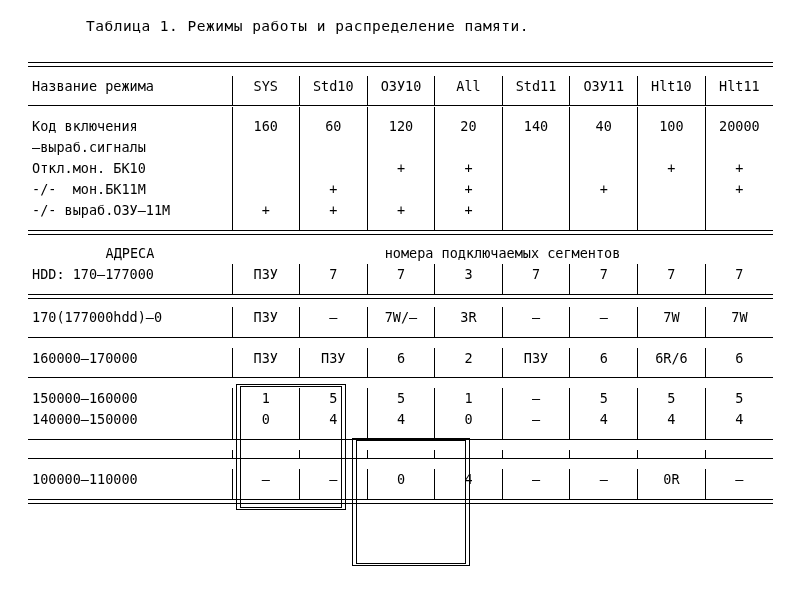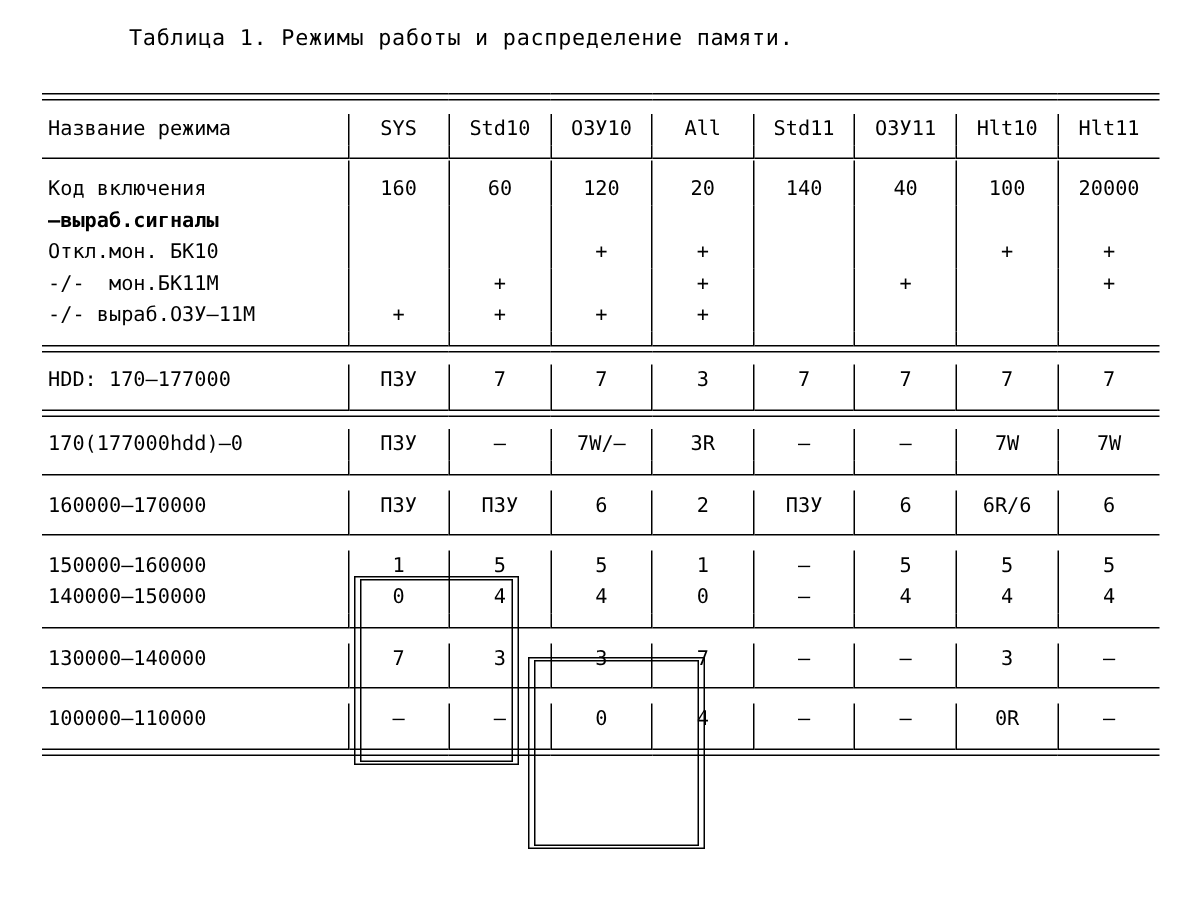--- a/index.html
+++ b/index.html
@@ -138,21 +138,21 @@
         <td class="vsep ctr">60</td>
         <td class="vsep ctr">120</td>
         <td class="vsep ctr">20</td>
         <td class="vsep ctr">140</td>
         <td class="vsep ctr">40</td>
         <td class="vsep ctr">100</td>
         <td class="vsep ctr">20000</td>
       </tr>
 
       <tr class="row-h">
-        <td class="lft" style="border-top:1px solid #000;border-top-style:none;font-weight:bold;">–выраб.сигналы</td>
+        <td class="lft" style="border-top:1px solid #000;border-top-style:none;">–выраб.сигналы</td>
         <td class="vsep ctr"></td>
         <td class="vsep ctr"></td>
         <td class="vsep ctr"></td>
         <td class="vsep ctr"></td>
         <td class="vsep ctr"></td>
         <td class="vsep ctr"></td>
         <td class="vsep ctr"></td>
         <td class="vsep ctr"></td>
       </tr>
 
@@ -202,20 +202,24 @@
           <td class="vsep" style="padding:0;"></td>
       </tr>
 
       <tr>
         <td colspan="9" style="padding:0;border-top:1px solid #000;border-bottom:1px solid #000;height:3px;line-height:3px;"></td>
       </tr>
       <tr class="spacer">
           <td colspan="9" style="padding:0;height:5px;line-height:5px;"></td>
         </tr>
 
+      <tr class="row-h">
+        <td class="ctr">АДРЕСА</td>
+        <td class="ctr" colspan="8">номера подключаемых сегментов</td>
+      </tr>
       <tr class="row-h">
         <td class="lft">HDD: 170–177000</td>
         <td class="vsep ctr">ПЗУ</td>
         <td class="vsep ctr">7</td>
         <td class="vsep ctr">7</td>
         <td class="vsep ctr">3</td>
         <td class="vsep ctr">7</td>
         <td class="vsep ctr">7</td>
         <td class="vsep ctr">7</td>
         <td class="vsep ctr">7</td>
@@ -334,31 +338,20 @@
         <td class="vsep" style="padding:0;"></td>
           <td class="vsep" style="padding:0;"></td>
       </tr>
       <tr>
         <td colspan="9" style="padding:0;border-top:1px solid #000;height:1px;line-height:1px;"></td>
       </tr>
       <tr class="spacer">
           <td colspan="9" style="padding:0;height:7px;line-height:7px;"></td>
         </tr>
 
-      <tr class="row-h">
-        <td class="lft">130000–140000</td>
-        <td class="vsep ctr">7</td>
-        <td class="vsep ctr">3</td>
-        <td class="vsep ctr">3</td>
-        <td class="vsep ctr">7</td>
-        <td class="vsep ctr">–</td>
-        <td class="vsep ctr">–</td>
-        <td class="vsep ctr">3</td>
-        <td class="vsep ctr">–</td>
-      </tr>
 
       <tr class="spacer">
         <td style="padding:0;height:8px;line-height:8px;"></td>
         <td class="vsep" style="padding:0;"></td>
           <td class="vsep" style="padding:0;"></td>
         <td class="vsep" style="padding:0;"></td>
           <td class="vsep" style="padding:0;"></td>
         <td class="vsep" style="padding:0;"></td>
           <td class="vsep" style="padding:0;"></td>
         <td class="vsep" style="padding:0;"></td>

